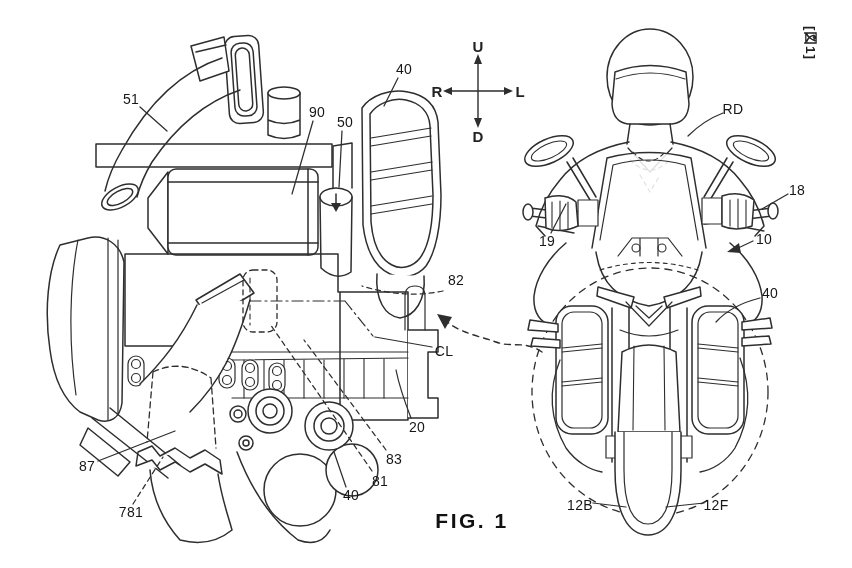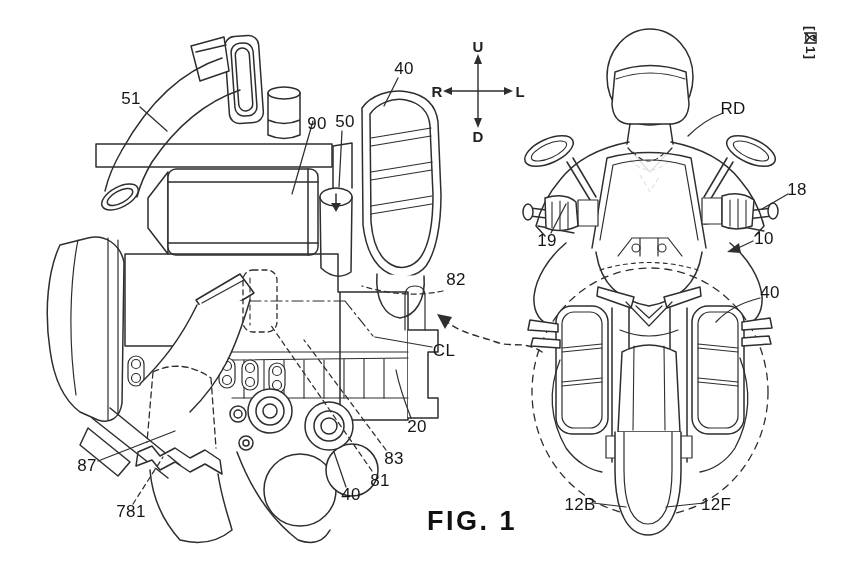--- a/index.html
+++ b/index.html
@@ -3,30 +3,30 @@
 <meta charset="utf-8">
 <style>
   html,body{margin:0;padding:0;background:#ffffff;}
   .stage{
     position:relative;width:852px;height:568px;background:#ffffff;
     font-family:"Liberation Sans",sans-serif;color:#161616;overflow:hidden;
   }
   .stage svg{position:absolute;left:0;top:0;}
   .lbl{
     position:absolute;transform:translate(-50%,-50%);
-    font-size:17px;font-weight:500;letter-spacing:.3px;color:#161616;
+    font-size:14px;font-weight:500;letter-spacing:.3px;color:#161616;
     white-space:nowrap;user-select:none;
   }
   .compass-letter{
     position:absolute;transform:translate(-50%,-50%);
     font-size:15px;font-weight:600;color:#222;
   }
   .caption{
     position:absolute;transform:translate(-50%,-50%);
-    font-size:27px;font-weight:700;letter-spacing:2.5px;color:#111;
+    font-size:21px;font-weight:700;letter-spacing:2.5px;color:#111;
   }
   .corner-tag{
     position:absolute;transform:translate(-50%,-50%) rotate(90deg);
     font-size:13.5px;font-weight:600;color:#222;letter-spacing:1px;
   }
 </style>
 </head>
 <body>
 
 <div class="stage">
@@ -247,21 +247,21 @@
       </g>
     </g>
   </svg>
 
   <div class="compass-letter" style="left:478px;top:46px">U</div>
   <div class="compass-letter" style="left:478px;top:136px">D</div>
   <div class="compass-letter" style="left:437px;top:91px">R</div>
   <div class="compass-letter" style="left:520px;top:91px">L</div>
 
   <div class="lbl" style="left:131px;top:99px">51</div>
-  <div class="lbl" style="left:317px;top:124px">90</div>
+  <div class="lbl" style="left:317px;top:112px">90</div>
   <div class="lbl" style="left:345px;top:122px">50</div>
   <div class="lbl" style="left:404px;top:69px">40</div>
   <div class="lbl" style="left:456px;top:280px">82</div>
   <div class="lbl" style="left:444px;top:351px">CL</div>
   <div class="lbl" style="left:417px;top:427px">20</div>
   <div class="lbl" style="left:394px;top:459px">83</div>
   <div class="lbl" style="left:380px;top:481px">81</div>
   <div class="lbl" style="left:351px;top:495px">40</div>
   <div class="lbl" style="left:87px;top:466px">87</div>
   <div class="lbl" style="left:131px;top:512px">781</div>

